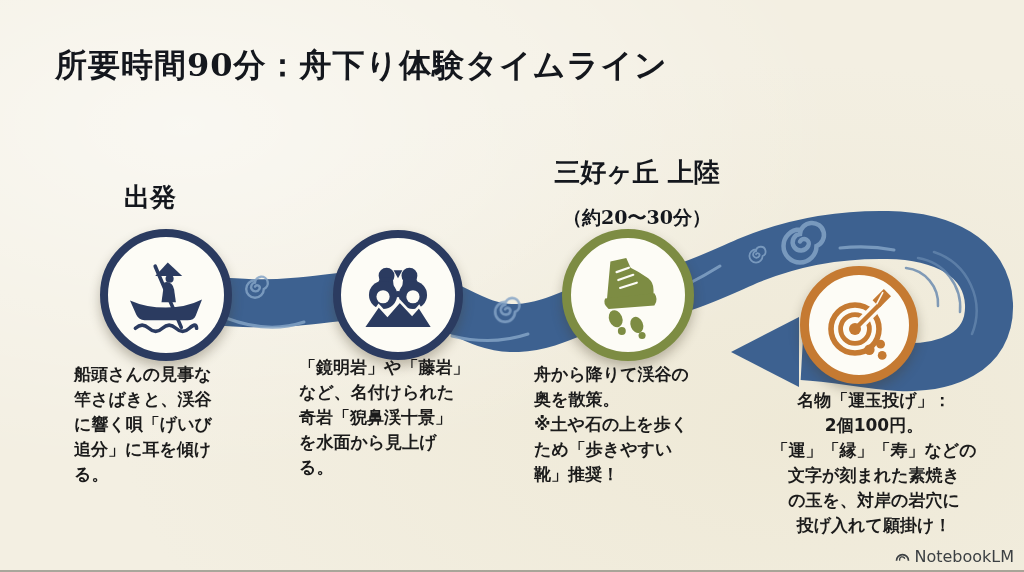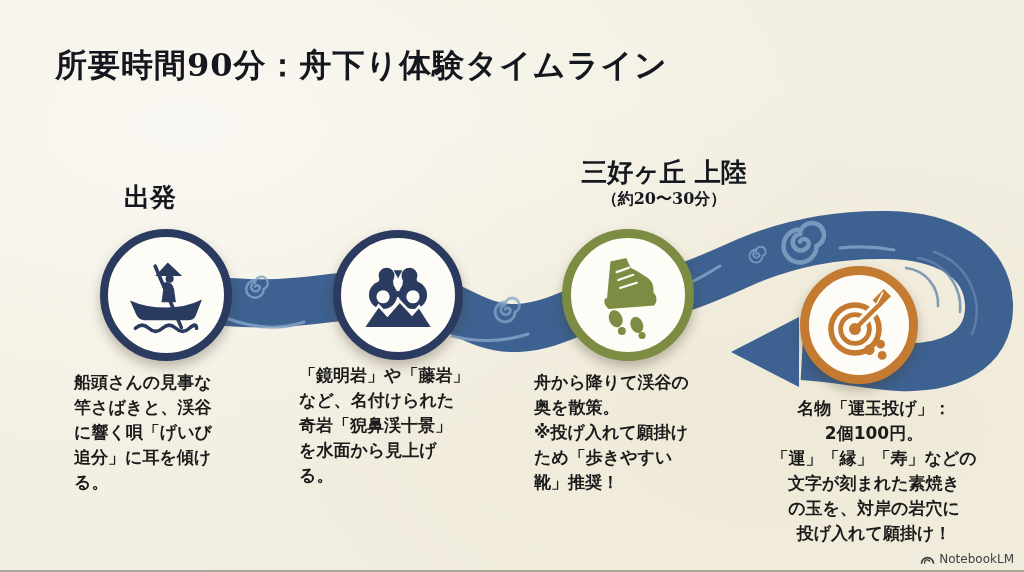--- a/index.html
+++ b/index.html
@@ -23,48 +23,48 @@
     font-weight:700;font-size:32px;letter-spacing:1px;color:#14171d;
     z-index:3;white-space:nowrap;
   }
   .river-svg{position:absolute;left:0;top:0;z-index:1;}
   .stage-heading{
     position:absolute;z-index:3;text-align:center;
     font-family:"DejaVu Serif","Liberation Serif",serif;
     font-weight:700;color:#14171d;
   }
   .stage-heading .main{font-size:26px;line-height:28px;white-space:nowrap;}
-  .stage-heading .sub{font-size:16px;line-height:22px;margin-top:2px;}
+  .stage-heading .sub{font-size:19px;line-height:22px;margin-top:20px;}
   .h1{left:50px;top:183px;width:200px;}
   .h2{left:295px;top:183px;width:200px;}
-  .h3{left:554px;top:158px;width:220px;}
+  .h3{left:527px;top:158px;width:220px;}
   .h4{left:772px;top:183px;width:200px;}
   .stage-circle{
     position:absolute;z-index:2;border-radius:50%;
     background:#fdfcf6;
     box-shadow:0 6px 12px rgba(70,60,40,.33);
     display:flex;align-items:center;justify-content:center;
   }
   .c1{left:100px;top:229px;width:116px;height:116px;border:8px solid #2b3b60;}
   .c2{left:333px;top:230px;width:114px;height:114px;border:8px solid #2b3b60;}
   .c3{left:562px;top:229px;width:114px;height:114px;border:9px solid #7d8c43;}
   .c4{left:800px;top:266px;width:100px;height:100px;border:9px solid #c57a32;}
   .stage-desc{
     position:absolute;z-index:3;
     font-size:17px;line-height:25px;font-weight:700;color:#1b1b1b;
-    white-space:pre-line;letter-spacing:0;margin-top:8px;
+    white-space:pre-line;letter-spacing:0;
   }
   .d1{left:74px;top:362px;width:200px;}
   .d2{left:299px;top:355px;width:220px;}
   .d3{left:534px;top:362px;width:210px;}
   .d4{left:754px;top:388px;width:240px;text-align:center;}
   .watermark{
     position:absolute;right:10px;bottom:6px;z-index:3;
     display:flex;align-items:center;gap:4px;color:#3c4043;
-    font-size:12px;font-weight:500;
+    font-size:16px;font-weight:500;
   }
 </style>
 </head>
 <body>
 
 <div class="canvas">
 
   <div class="title">所要時間90分：舟下り体験タイムライン</div>
 
   <svg class="river-svg" width="1024" height="572" viewBox="0 0 1024 572">
@@ -145,21 +145,21 @@
         <path d="M37 24 L51 19 M39 33 L56 27 M41 42 L60 36" stroke="#fdfcf6" stroke-width="2.5" fill="none" stroke-linecap="round"></path>
         <ellipse cx="36" cy="77" rx="7.5" ry="10" transform="rotate(-22 36 77)"></ellipse>
         <circle cx="43" cy="91" r="4.5"></circle>
         <ellipse cx="60" cy="84" rx="7" ry="9.5" transform="rotate(-22 60 84)"></ellipse>
         <circle cx="66" cy="96" r="4"></circle>
       </g>
     </svg>
   </div>
   <div class="stage-desc d3">舟から降りて渓谷の
 奥を散策。
-※投げ入れて願掛け
+※土や石の上を歩く
 ため「歩きやすい
 靴」推奨！</div>
 
   <div class="stage-circle c4">
     <svg width="80" height="80" viewBox="0 0 100 100">
       <g fill="#c57a32" stroke="none">
         <circle cx="45" cy="55" r="30" fill="none" stroke="#c57a32" stroke-width="7"></circle>
         <circle cx="45" cy="55" r="18" fill="none" stroke="#c57a32" stroke-width="6"></circle>
         <line x1="45" y1="55" x2="79" y2="21" stroke="#fdfcf6" stroke-width="13"></line>
         <line x1="45" y1="55" x2="76" y2="24" stroke="#c57a32" stroke-width="5.5" stroke-linecap="round"></line>

